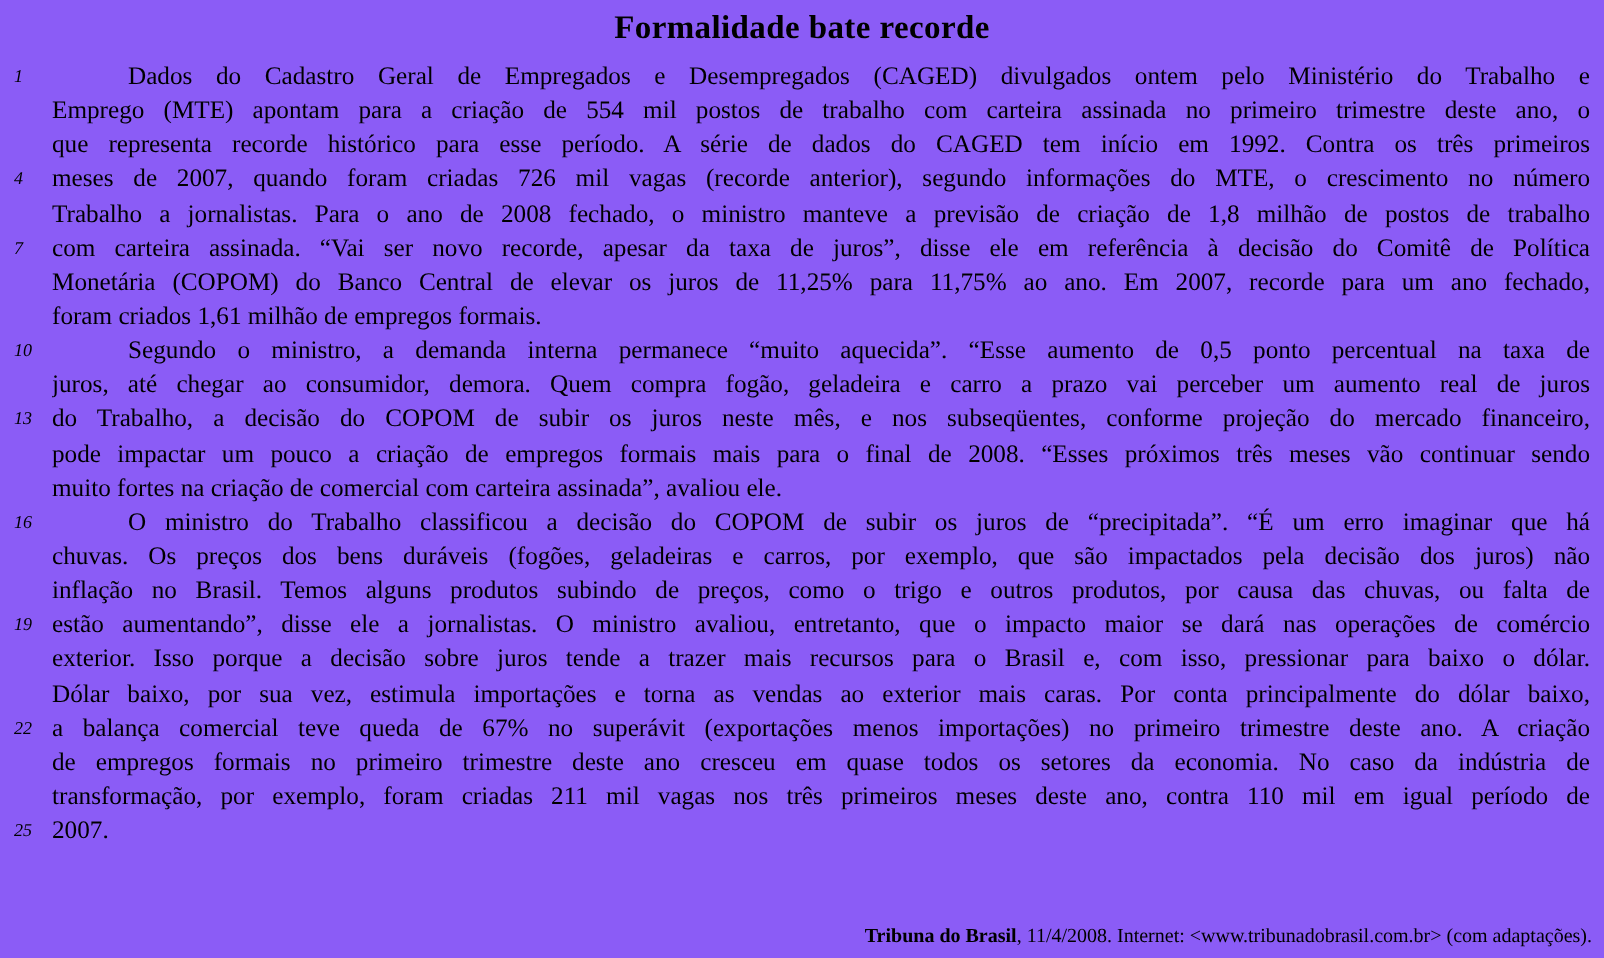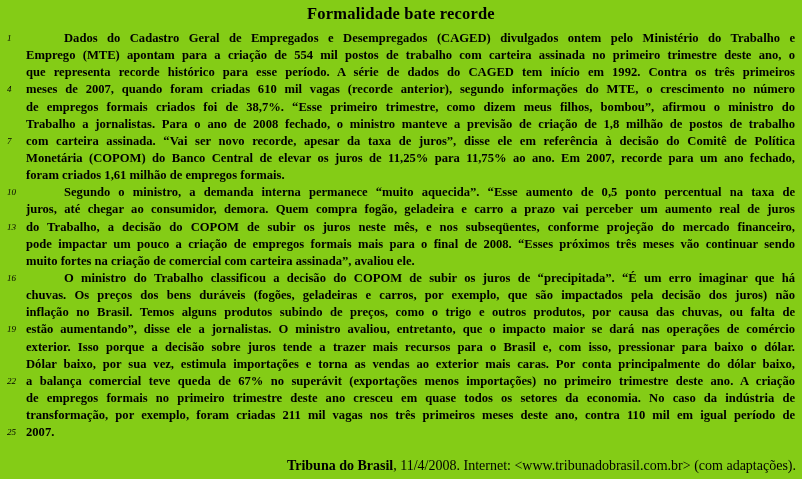--- a/index.html
+++ b/index.html
@@ -1,20 +1,20 @@
 <!DOCTYPE html>
 <html><head>
 <meta charset="utf-8">
 <style>
   html, body { margin: 0; padding: 0; background: #ffffff; }
   .page {
     position: relative;
     width: 802px;
     height: 479px;
-    background: #84cc16;
+    background: #8b5cf6;
     color: #000000;
     font-family: "Liberation Serif", serif;
     overflow: hidden;
   }
   .title {
     position: absolute;
     top: 4px;
     left: 0;
     width: 100%;
     text-align: center;
@@ -47,29 +47,28 @@
     flex: 1;
     box-sizing: border-box;
     padding-right: 7px;
     font-size: 12.6px;
     line-height: 17.15px;
     height: 17.15px;
     text-align: justify;
     text-align-last: justify;
     overflow: hidden;
     white-space: normal;
-    font-weight: bold;
   }
   .line.end .line-text { text-align-last: left; }
   .line.indent .line-text { text-indent: 38px; }
   .footer {
     position: absolute;
     right: 6px;
     bottom: 5px;
-    font-size: 14px;
+    font-size: 10px;
     white-space: nowrap;
   }
   .footer .src { font-weight: bold; }
 </style>
 </head>
 <body>
 
 <div class="page">
 
   <div class="title">Formalidade bate recorde</div>
@@ -82,25 +81,21 @@
       <div class="line">
         <span class="lineno"></span>
         <span class="line-text">Emprego (MTE) apontam para a criação de 554 mil postos de trabalho com carteira assinada no primeiro trimestre deste ano, o</span>
       </div>
       <div class="line">
         <span class="lineno"></span>
         <span class="line-text">que representa recorde histórico para esse período. A série de dados do CAGED tem início em 1992. Contra os três primeiros</span>
       </div>
       <div class="line">
         <span class="lineno">4</span>
-        <span class="line-text">meses de 2007, quando foram criadas 610 mil vagas (recorde anterior), segundo informações do MTE, o crescimento no número</span>
-      </div>
-      <div class="line">
-        <span class="lineno"></span>
-        <span class="line-text">de empregos formais criados foi de 38,7%. “Esse primeiro trimestre, como dizem meus filhos, bombou”, afirmou o ministro do</span>
+        <span class="line-text">meses de 2007, quando foram criadas 726 mil vagas (recorde anterior), segundo informações do MTE, o crescimento no número</span>
       </div>
       <div class="line">
         <span class="lineno"></span>
         <span class="line-text">Trabalho a jornalistas. Para o ano de 2008 fechado, o ministro manteve a previsão de criação de 1,8 milhão de postos de trabalho</span>
       </div>
       <div class="line">
         <span class="lineno">7</span>
         <span class="line-text">com carteira assinada. “Vai ser novo recorde, apesar da taxa de juros”, disse ele em referência à decisão do Comitê de Política</span>
       </div>
       <div class="line">

